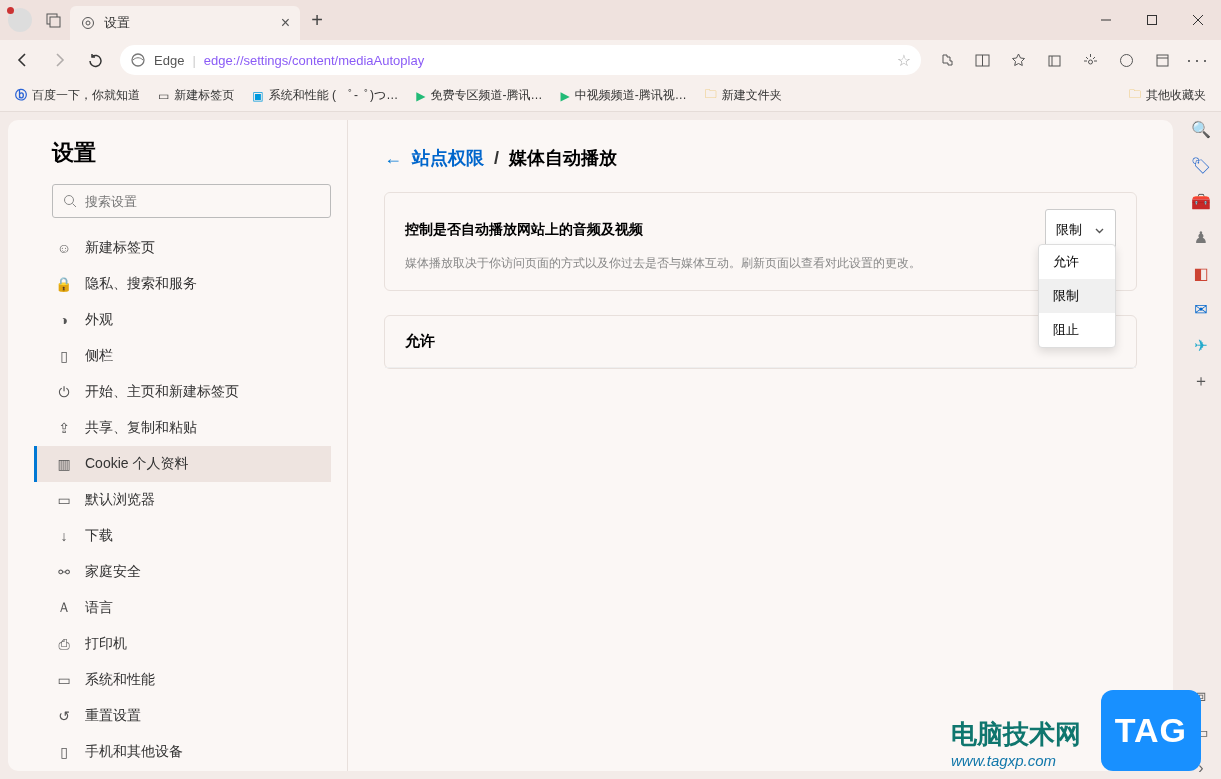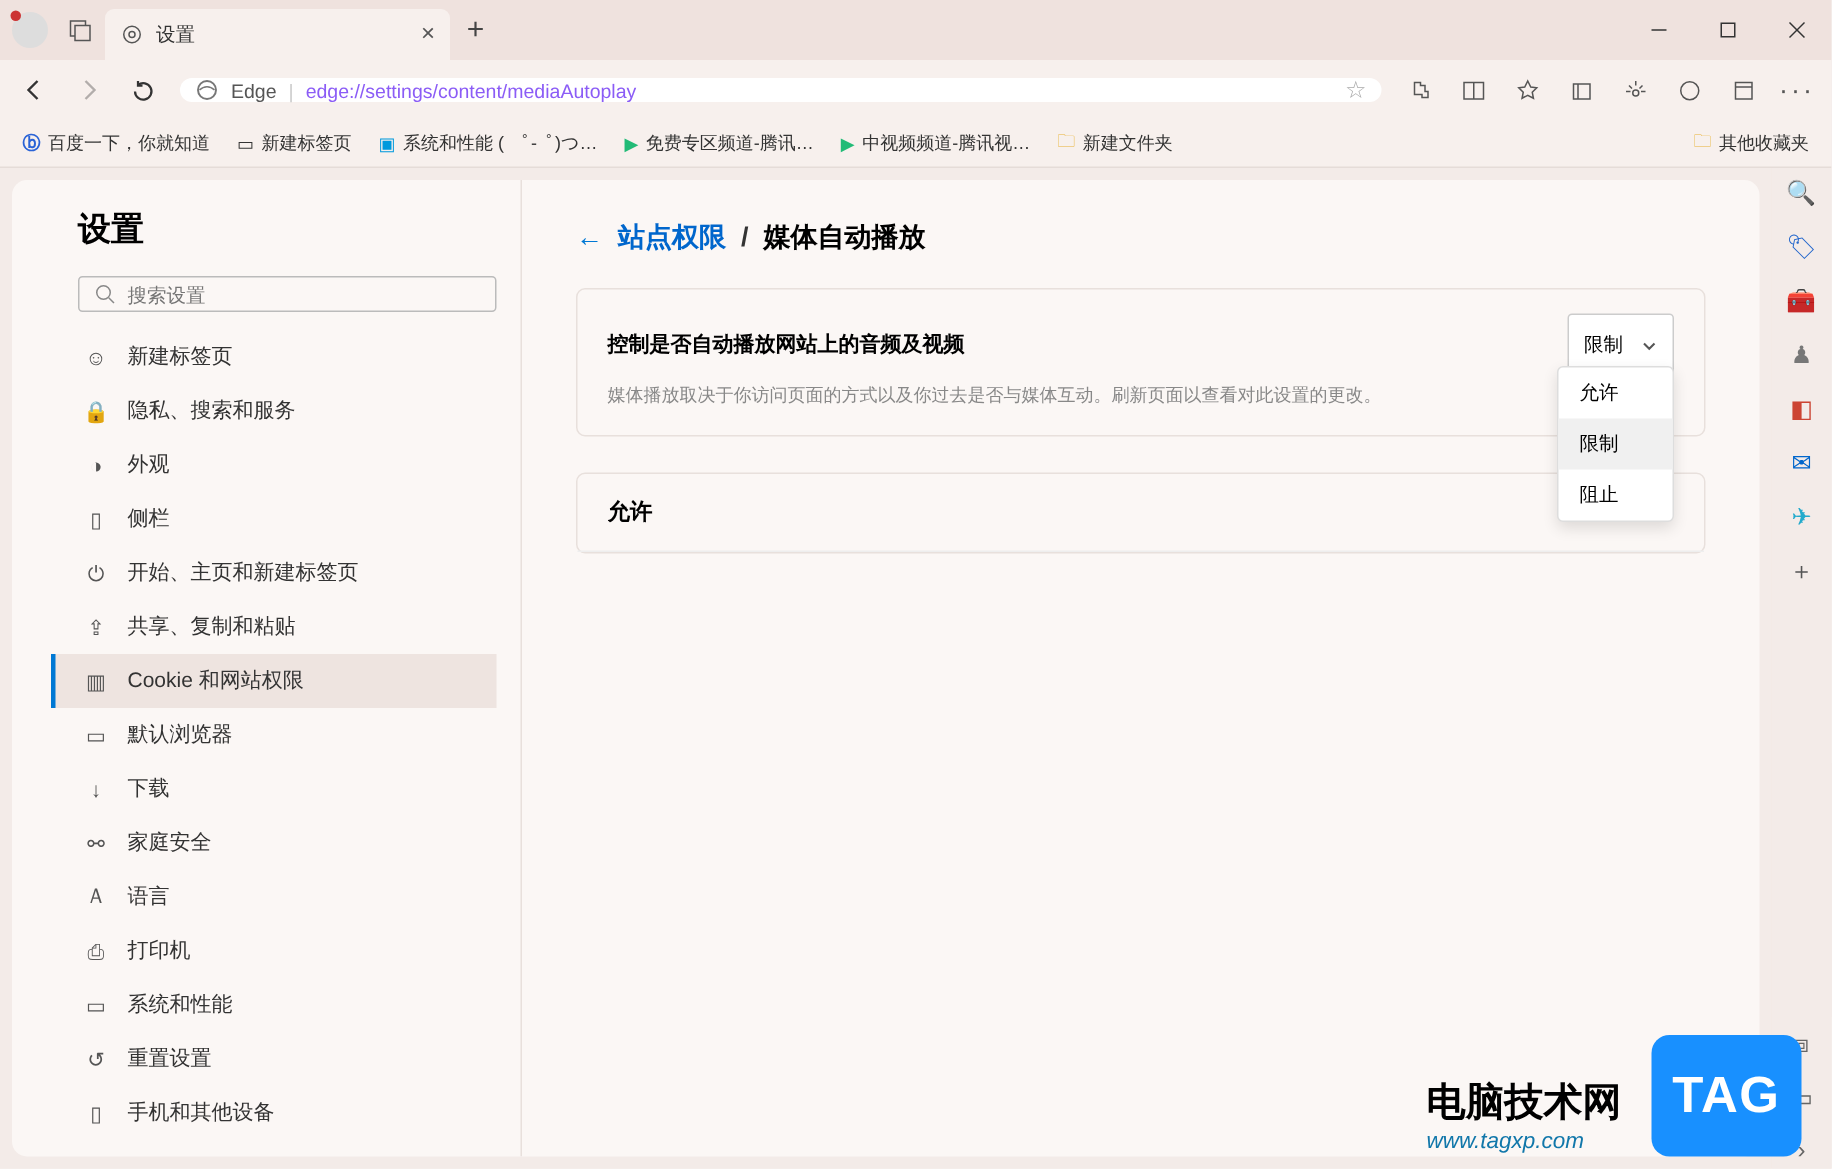--- a/index.html
+++ b/index.html
@@ -9,31 +9,31 @@
   .avatar::after { content:""; position:absolute; top:-1px; left:-1px; width:7px; height:7px; border-radius:50%; background:#c33; }
   .tab-icon-box { width: 32px; display:flex; justify-content:center; align-items:center; color:#555; }
   .tab { display:flex; align-items:center; background:#f7f0ed; height:34px; margin-top:6px; border-radius:6px 6px 0 0; padding:0 10px; width:230px; gap:8px; color:#333; }
   .tab .gear { width:16px; height:16px; }
   .tab .close { margin-left:auto; color:#555; font-size:16px; }
   .newtab { width:34px; display:flex; justify-content:center; align-items:center; color:#444; font-size:20px; }
   .win-controls { margin-left:auto; display:flex; }
   .win-controls div { width:46px; height:40px; display:flex; justify-content:center; align-items:center; color:#333; }
   .toolbar { display:flex; align-items:center; height:40px; background:#f7f0ed; padding:0 6px; gap:2px; }
   .tb-btn { width:34px; height:32px; display:flex; justify-content:center; align-items:center; color:#555; border-radius:4px; }
-  .addrbar { flex:1; display:flex; align-items:center; height:16px; background:#fff; border-radius:15px; padding:0 10px; gap:8px; margin:0 6px; color:#555; }
+  .addrbar { flex:1; display:flex; align-items:center; height:30px; background:#fff; border-radius:15px; padding:0 10px; gap:8px; margin:0 6px; color:#555; }
   .addr-url { flex:1; color:#8b5cf6; font-size:13px; }
   .bookmarks { display:flex; align-items:center; height:32px; background:#f7f0ed; padding:0 8px; gap:4px; border-bottom:1px solid #e5dcd8; }
   .bm { display:flex; align-items:center; gap:5px; padding:3px 7px; color:#333; font-size:12px; border-radius:3px; }
   .bm-spacer { flex:1; }
   .workspace { display:flex; height: calc(779px - 40px - 40px - 32px); }
   .content-frame { flex:1; background:#f3ebe8; padding:8px; display:flex; }
   .content-inner { flex:1; background:#fbf7f5; border-radius:10px; display:flex; overflow:hidden; }
   .sidebar-settings { width:340px; border-right:1px solid #e8e0dc; padding:18px 16px 0 44px; overflow-y:auto; }
   .sidebar-settings h1 { font-size:22px; font-weight:600; margin-bottom:16px; }
-  .search-box { display:flex; align-items:center; border:1px solid #bbb; border-radius:3px; height:24px; padding:0 10px; gap:8px; color:#777; margin-bottom:12px; }
+  .search-box { display:flex; align-items:center; border:1px solid #bbb; border-radius:3px; height:34px; padding:0 10px; gap:8px; color:#777; margin-bottom:12px; }
   .search-box input { border:none; outline:none; flex:1; font-size:13px; background:transparent; }
   .nav { list-style:none; margin-left:-18px; }
   .nav li { display:flex; align-items:center; gap:12px; height:36px; padding-left:18px; color:#333; font-size:14px; border-left:3px solid transparent; cursor:pointer; }
   .nav li.active { background:#eee4e0; border-left-color:#0078d4; font-weight:500; }
   .nav .ico { width:18px; display:flex; justify-content:center; color:#555; }
   .main { flex:1; padding:26px 36px; position:relative; }
   .breadcrumb { display:flex; align-items:center; gap:10px; font-size:18px; font-weight:600; margin-bottom:22px; }
   .breadcrumb .back { color:#0078d4; font-size:18px; }
   .breadcrumb .link { color:#0066cc; font-weight:600; }
   .breadcrumb .sep { color:#333; }
@@ -44,21 +44,21 @@
   .dropdown { margin-left:auto; border:1px solid #ccc; border-radius:3px; height:42px; display:flex; align-items:center; padding:0 10px; gap:12px; background:#fff; position:relative; }
   .menu { position:absolute; top:34px; right:-1px; width:78px; background:#fff; border:1px solid #ddd; border-radius:4px; box-shadow:0 4px 10px rgba(0,0,0,0.12); z-index:10; }
   .menu div { padding:8px 14px; font-size:13px; }
   .menu .hl { background:#f0f0f0; }
   .card2 { border:1px solid #e8e0dc; border-radius:6px; }
   .card2 .hd { padding:16px 20px; font-size:15px; font-weight:600; border-bottom:1px solid #eee; }
   .card2 .empty { padding:16px 24px; color:#888; font-size:13px; }
   .right-rail { width:40px; background:#f3ebe8; display:flex; flex-direction:column; align-items:center; padding-top:6px; gap:14px; }
   .right-rail .ri { width:22px; height:22px; display:flex; justify-content:center; align-items:center; font-size:16px; }
   .watermark { position:absolute; right:16px; bottom:10px; text-align:left; }
-  .watermark .l1 { color:#000000; font-size:26px; font-weight:800; }
+  .watermark .l1 { color:#0f766e; font-size:26px; font-weight:800; }
   .watermark .l2 { color:#17a; font-size:15px; font-style:italic; }
   .tag { position:absolute; right:20px; bottom:8px; background:#1890ff; color:#fff; font-weight:900; font-size:34px; padding:21px 14px; border-radius:12px; letter-spacing:1px; }
   svg { display:block; }
 </style>
 </head>
 <body>
 
 <div class="titlebar">
   <div class="avatar"></div>
   <div class="tab-icon-box">
@@ -236,21 +236,21 @@
           <li>
               <span class="ico">⏻</span>
               <span>开始、主页和新建标签页</span>
             </li>
           <li>
               <span class="ico">⇪</span>
               <span>共享、复制和粘贴</span>
             </li>
           <li class="active">
               <span class="ico">▥</span>
-              <span>Cookie 和网站权限</span>
+              <span>Cookie 个人资料</span>
             </li>
           <li>
               <span class="ico">▭</span>
               <span>默认浏览器</span>
             </li>
           <li>
               <span class="ico">↓</span>
               <span>下载</span>
             </li>
           <li>

